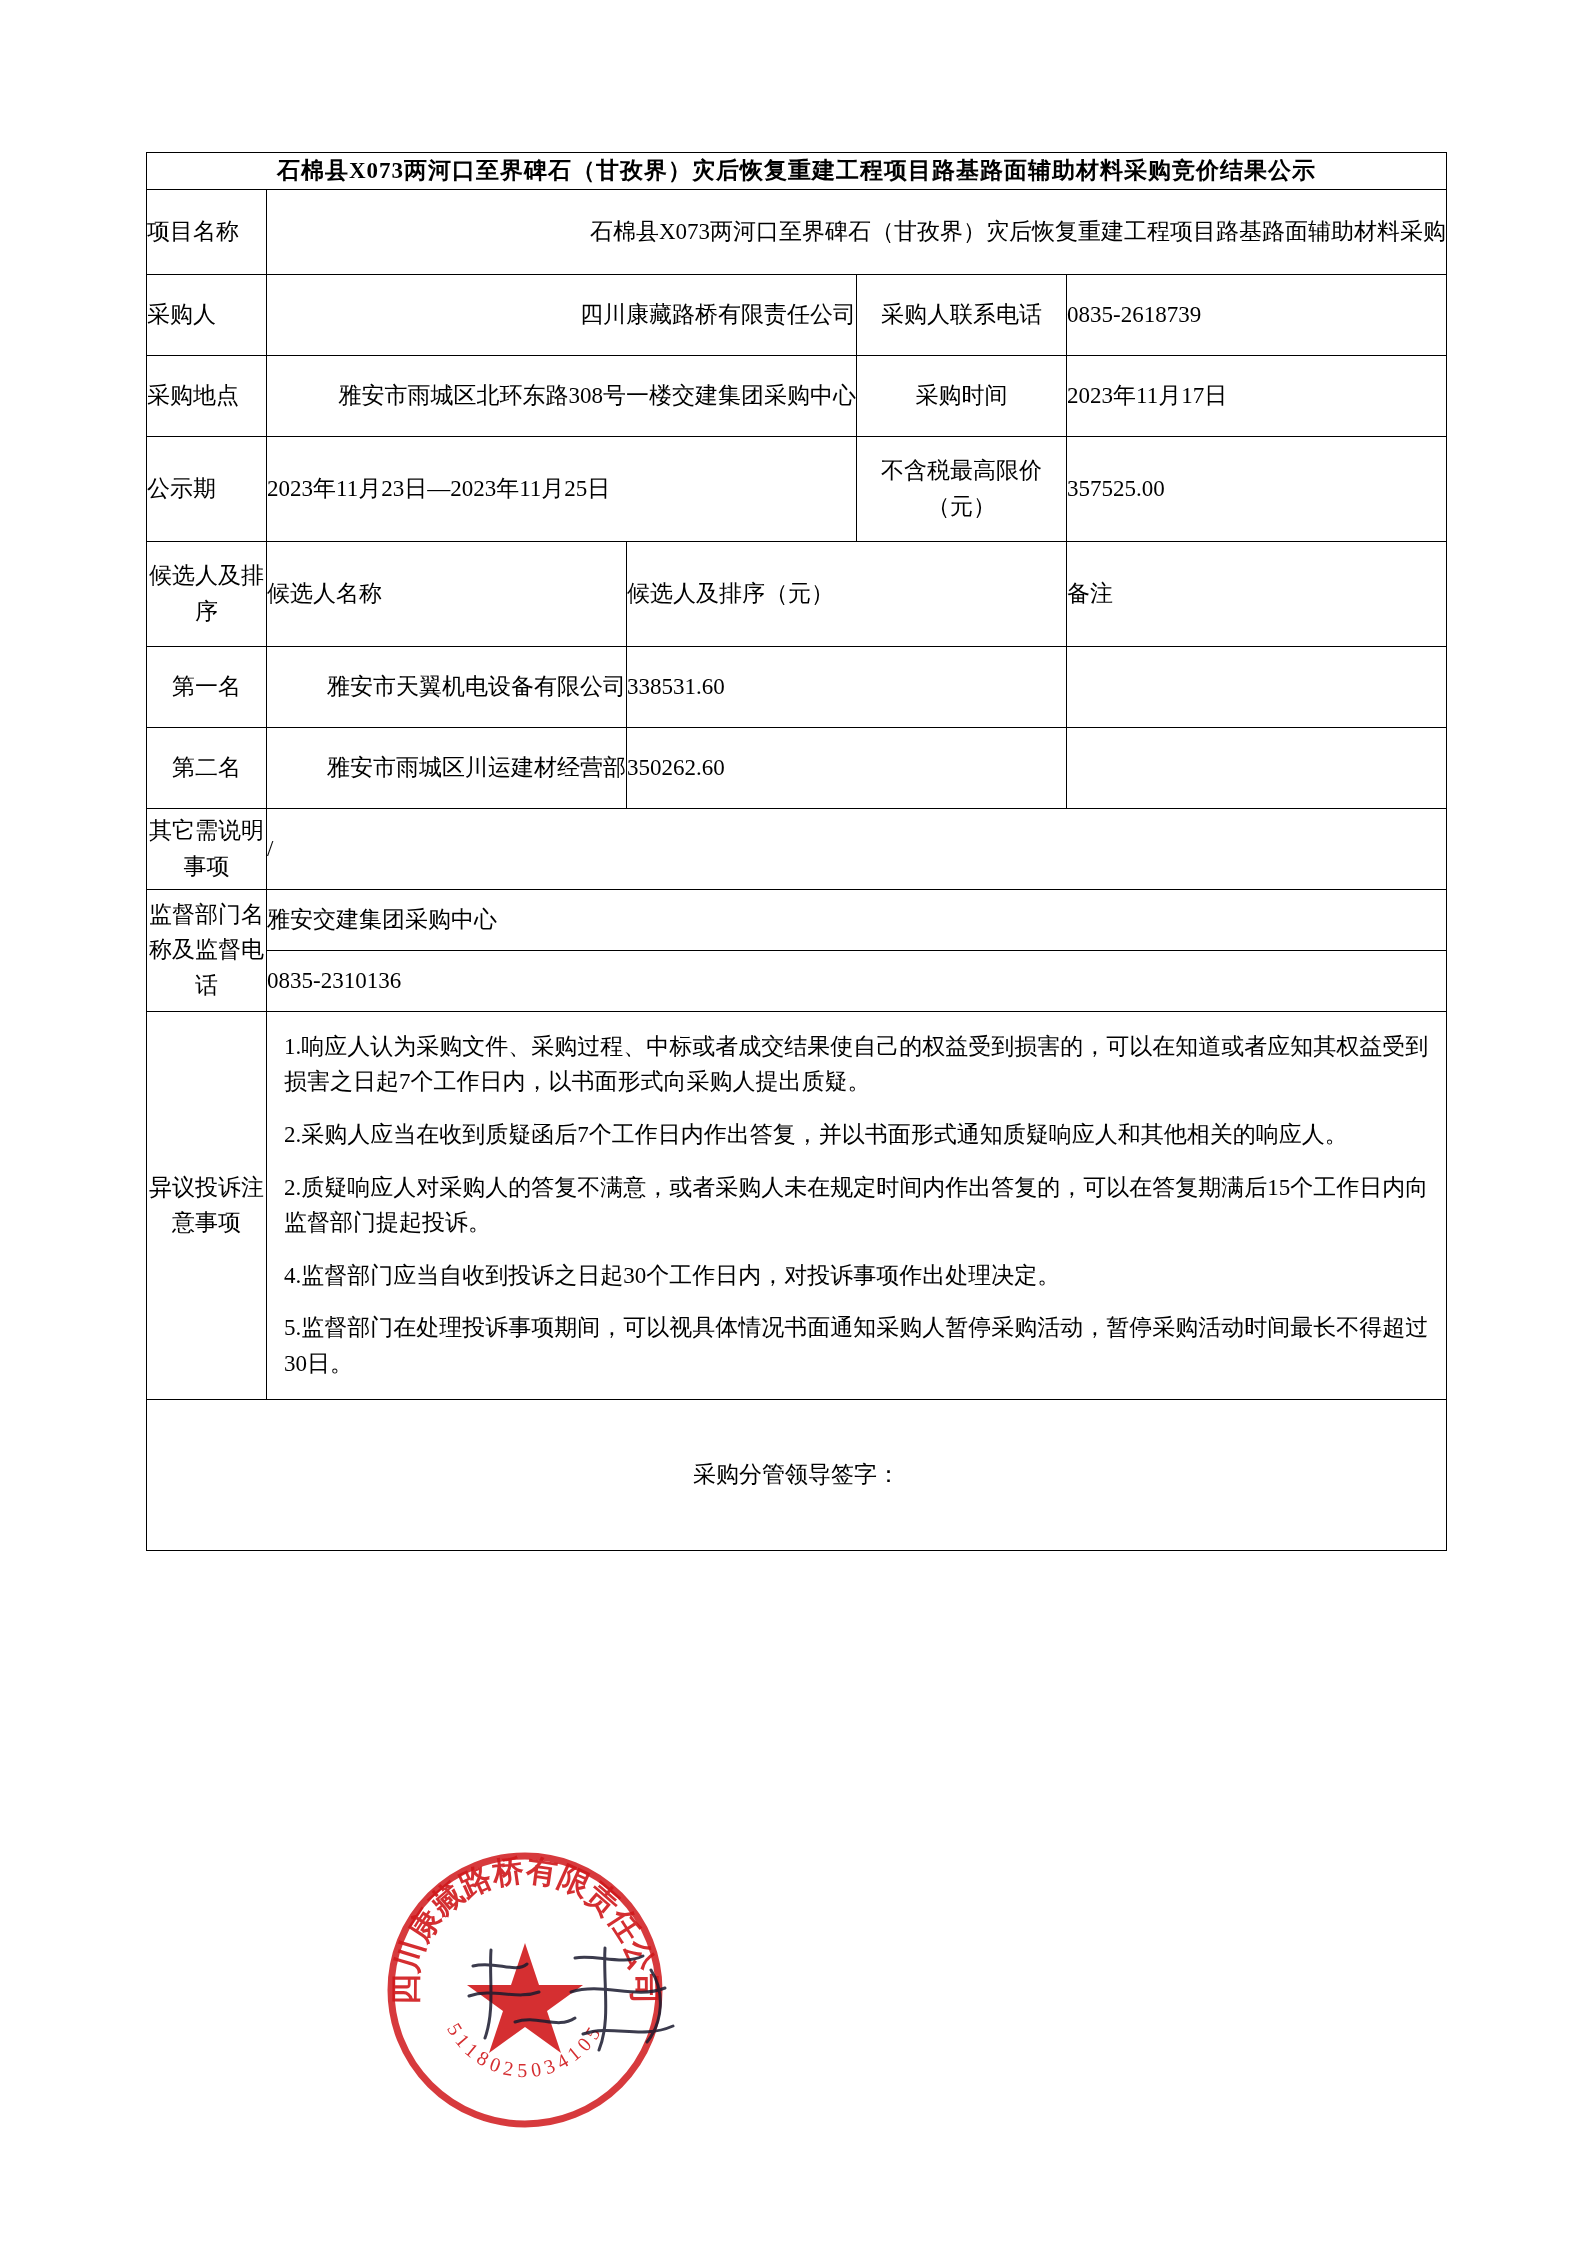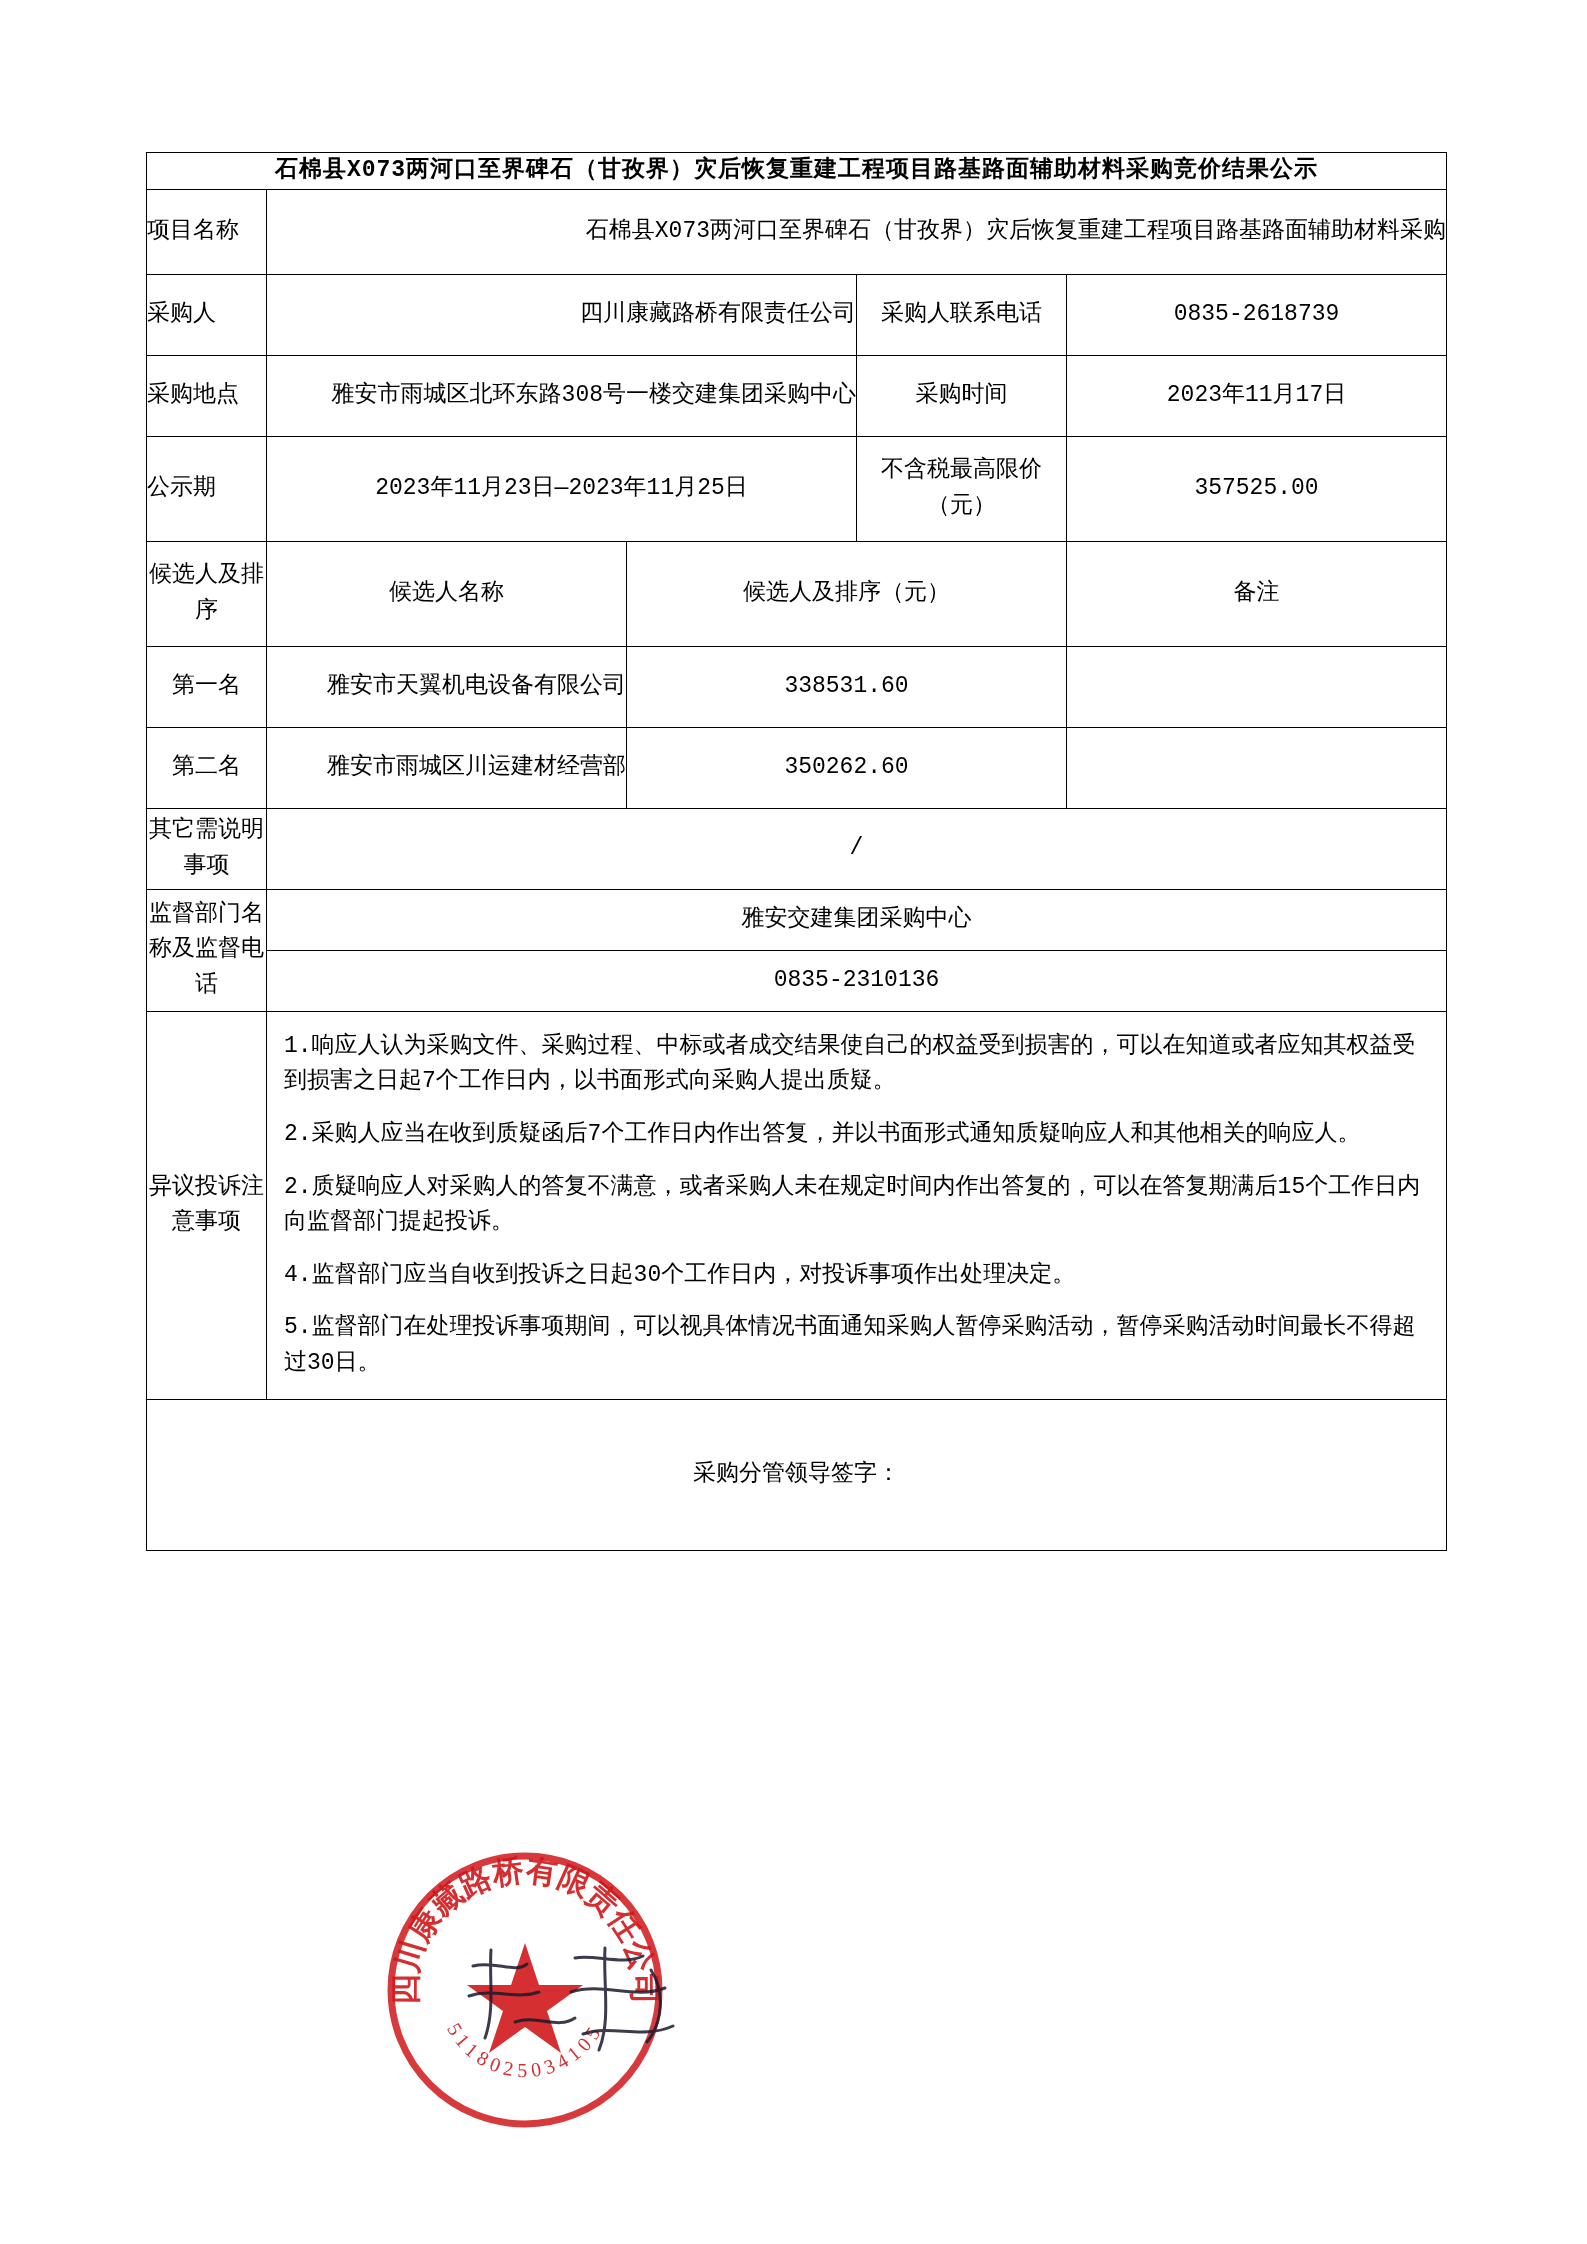--- a/index.html
+++ b/index.html
@@ -28,21 +28,20 @@
     width: 1300px;
     border-collapse: collapse;
     table-layout: fixed;
   }
   .doc-table td {
     border: 1.5px solid #000000;
     padding: 0;
     vertical-align: middle;
     font-size: 23px;
     line-height: 1.55;
-    font-family: Liberation Mono, monospace;
   }
   .title-cell {
     text-align: center;
     font-size: 33px;
     font-weight: bold;
     letter-spacing: 1px;
     padding: 26px 46px 28px 46px;
     line-height: 1.5;
   }
   .lbl {
@@ -54,21 +53,20 @@
     text-align: left;
     padding: 14px 10px 14px 14px;
     font-size: 23px;
   }
   .val {
     text-align: right;
     padding: 14px 12px 14px 14px;
     font-size: 23px;
   }
   .val-center {
-    text-align: center;
     padding: 14px 10px;
     font-size: 23px;
   }
   .h-big { height: 84px; }
   .h-med { height: 80px; }
   .h-tall { height: 104px; }
   .notes-cell {
     text-align: left;
     padding: 26px 28px 26px 30px;
     font-size: 23.5px;

